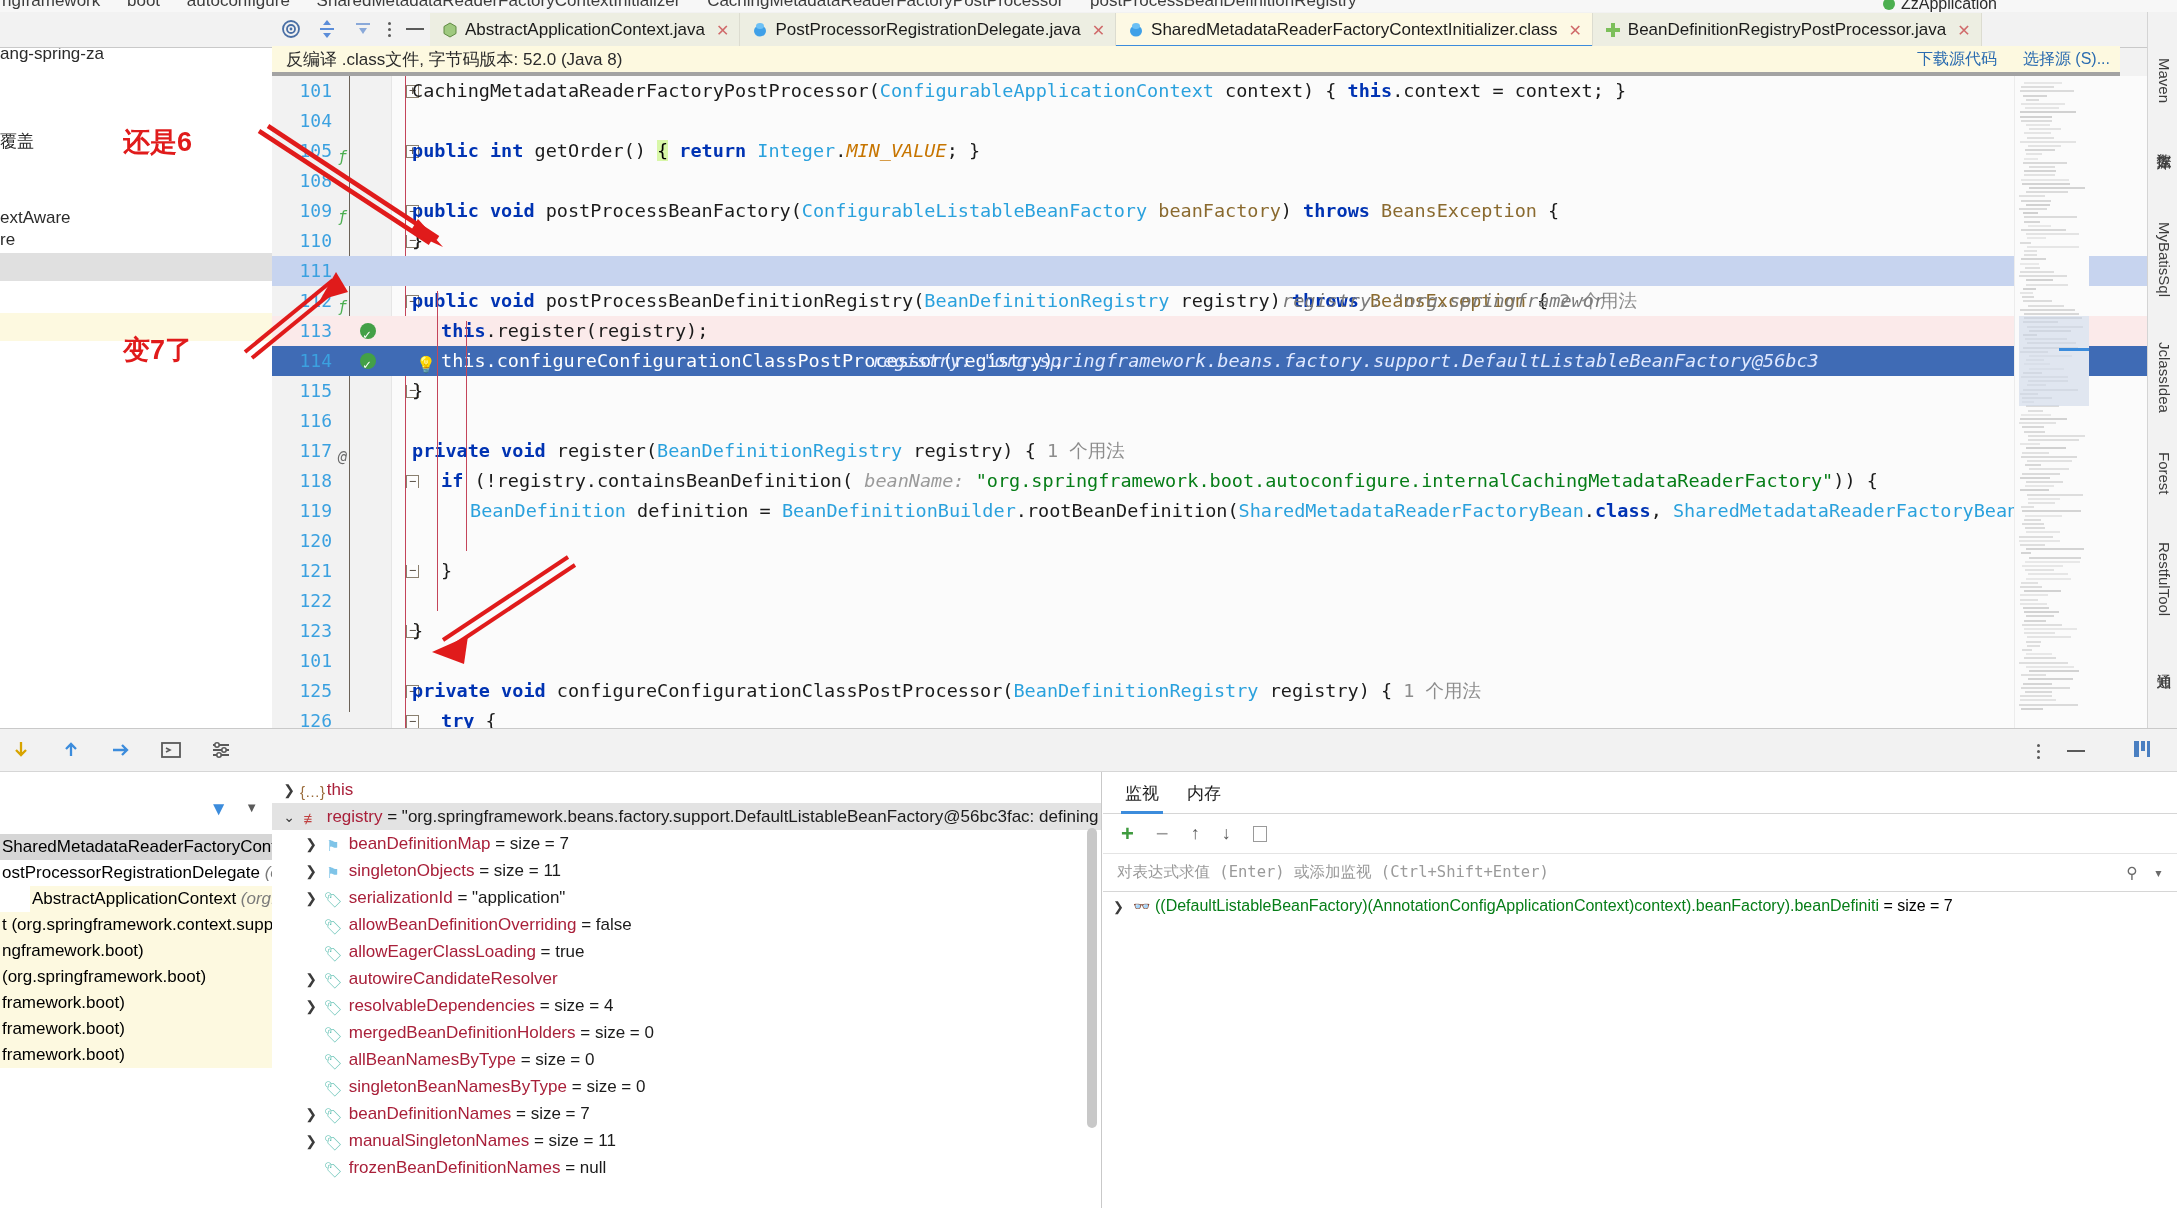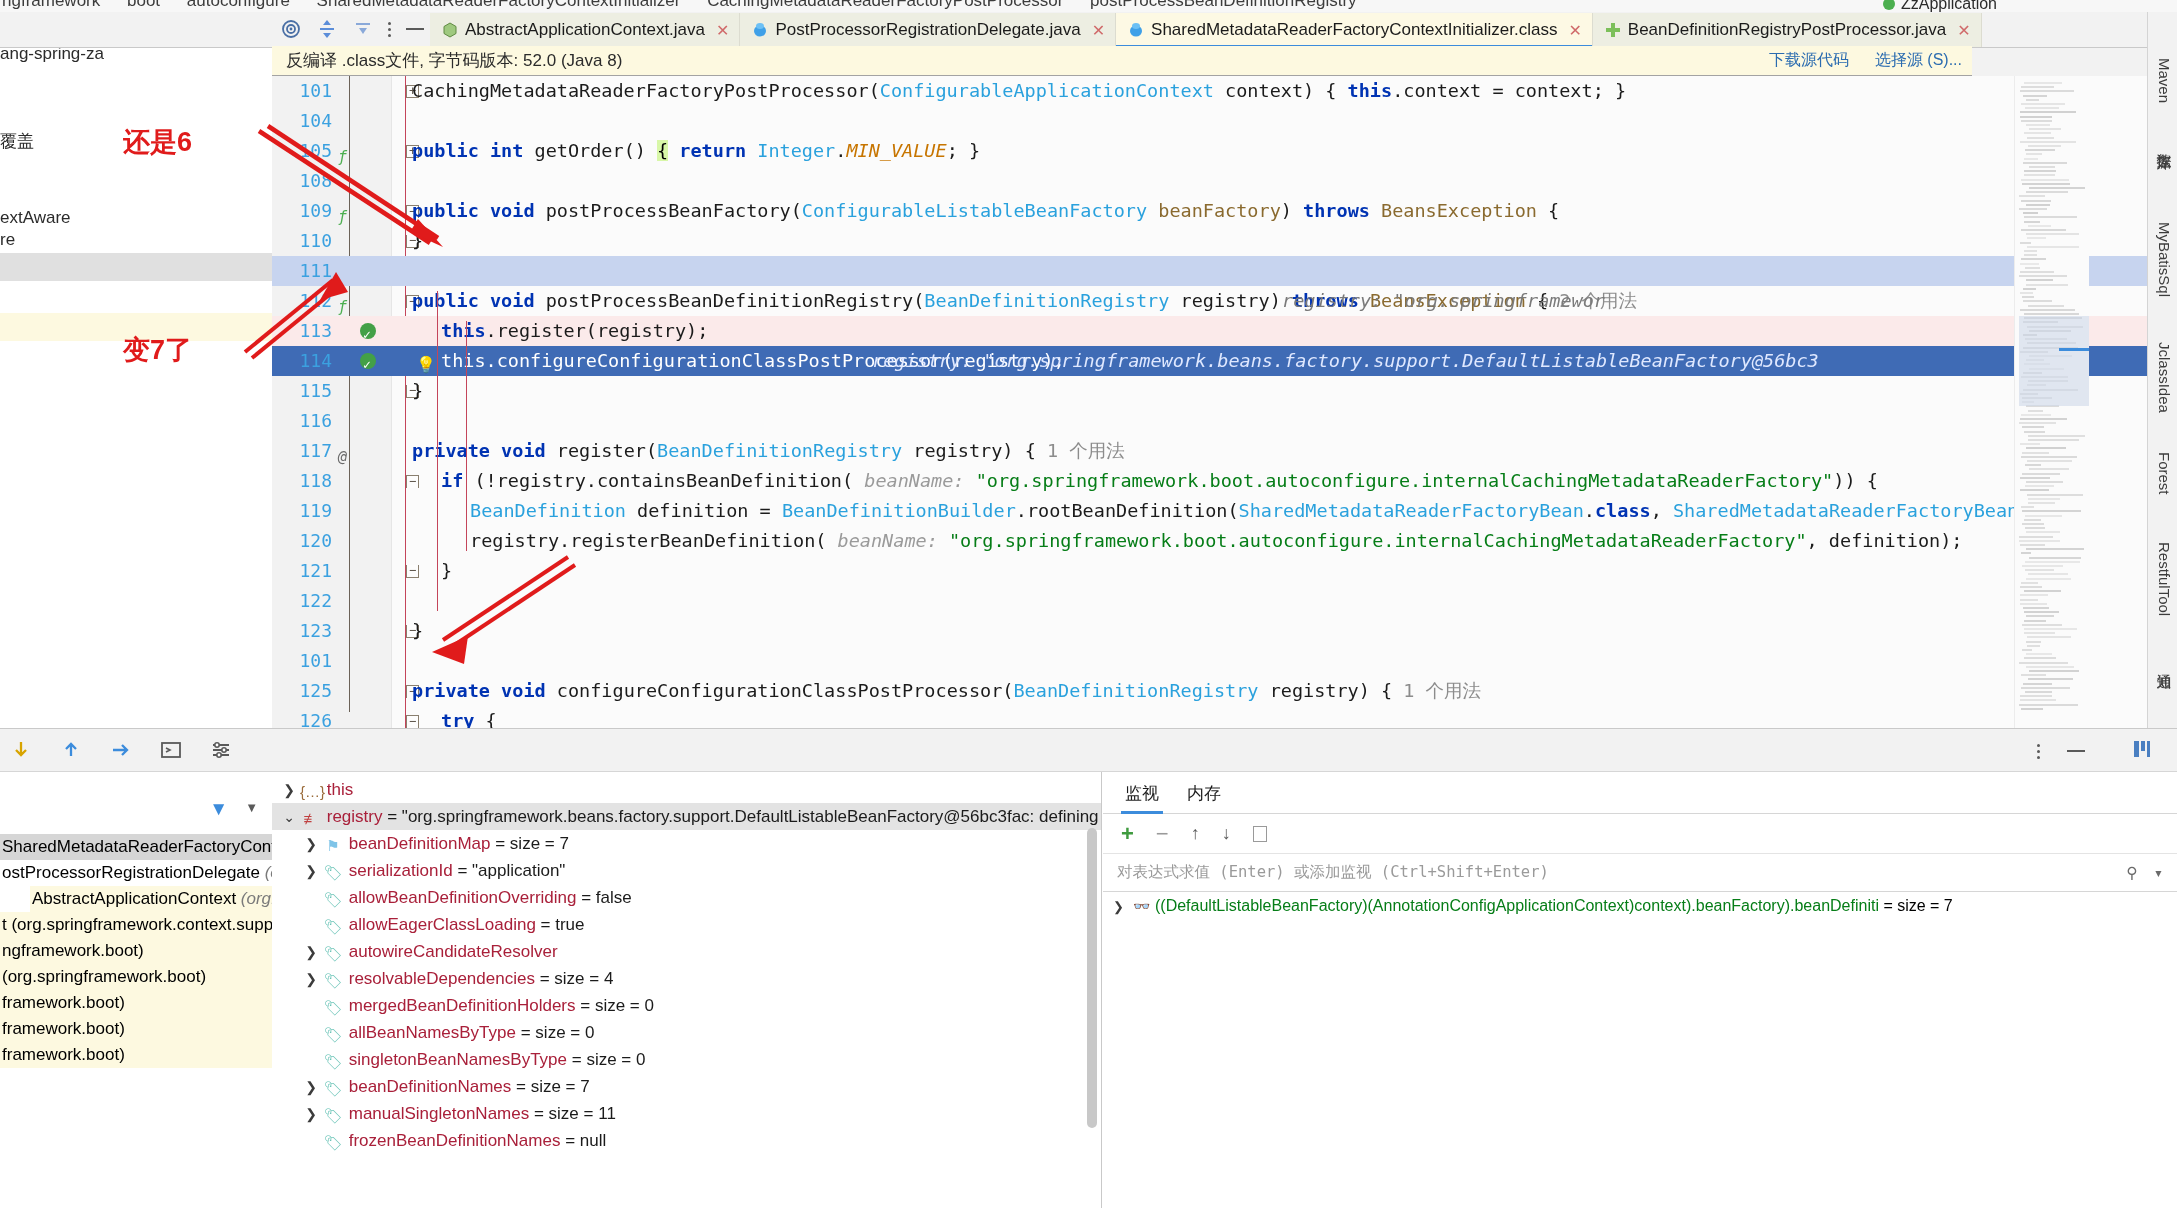--- a/index.html
+++ b/index.html
@@ -44,22 +44,22 @@
   }
   .tab.active { background:#fdf9e4;margin-top:45px; }
   .tab.active::after {
     content:""; position:absolute; left:0; right:0; bottom:-1px; height:3px; background:#3c8cdc;
   }
   .tab-close { color:#d06a6a; font-size:16px; margin-left:4px; }
   .tab-ico { width:16px; height:16px; display:inline-block; flex:0 0 auto; }
 
   
   .banner {
-    position:absolute; left:272px; top:46px; width:1700px; height:30px;
-    background:#fdf9e0; border-bottom:1px solid #a3a3a3;
+    position:absolute; left:272px; top:46px; width:1848px; height:30px;
+    background:#fdf9e0; border-bottom:4px solid #a3a3a3;
     display:flex; align-items:center; justify-content:space-between;
     padding:0 10px 0 14px; font-size:17px; color:#2b2b2b;
   }
   .banner-links { display:flex; gap:26px; font-size:16px; color:#2b6cb0; }
   .banner-links span { cursor:pointer; }
 
   
   .ghost-left {
     position:absolute; left:0; top:48px; width:272px; bottom:0;
     background:#ffffff; overflow:hidden;
@@ -420,21 +420,20 @@
           <span class="code-txt" style="left: 169px;"><span class="kw">if</span><span class="pln"> (!registry.containsBeanDefinition( </span><span class="hint">beanName:</span><span class="pln"> </span><span class="str">"org.springframework.boot.autoconfigure.internalCachingMetadataReaderFactory"</span><span class="pln">)) {</span></span>
         </div>
         <div class="ln-row">
           <span class="ln-num">119</span>
           <span class="ln-marks"></span>
           <span class="code-txt" style="left: 198px;"><span class="cls">BeanDefinition</span><span class="pln"> definition = </span><span class="cls">BeanDefinitionBuilder</span><span class="pln">.rootBeanDefinition(</span><span class="cls">SharedMetadataReaderFactoryBean</span><span class="pln">.</span><span class="kw">class</span><span class="pln">, </span><span class="cls">SharedMetadataReaderFactoryBean</span></span>
         </div>
         <div class="ln-row">
           <span class="ln-num">120</span>
           <span class="ln-marks"></span>
-          <span class="code-txt" style="left: 198px;"><span class="pln">registry.registerBeanDefinition( </span><span class="hint">beanName:</span><span class="pln"> </span><span class="str">"org.springframework.boot.autoconfigure.internalCachingMetadataReaderFactory"</span><span class="pln">, definition);</span></span>
         </div>
         <div class="ln-row">
           <span class="ln-num">121</span>
           <span class="ln-marks">
             <span class="fold" style="border-top: none;">−</span>
           </span>
           <span class="code-txt" style="left: 169px;"><span class="pln">}</span></span>
         </div>
         <div class="ln-row">
           <span class="ln-num">122</span>
@@ -702,20 +701,21 @@
           <div class="frame-row yel" style="top: 244px;"><span>framework.boot)</span></div>
           <div class="frame-row yel" style="top: 270px;"><span>framework.boot)</span></div>
         </div>
     </div>
 
     <div class="vars-pane">
       <div id="vars-list" style="padding-top:4px;">
           <div class="var-row" style="padding-left: 6px;"><span class="v-arrow">❯</span><span class="v-ico" style="color: rgb(154, 107, 58); font-size: 15px;">{…}</span><span class="v-name"> this</span></div>
           <div class="var-row sel" style="padding-left: 6px;"><span class="v-arrow">⌄</span><span class="v-ico" style="color: rgb(192, 64, 64); font-size: 15px;">≢</span><span class="v-name"> registry</span><span class="v-eq"> = </span><span class="v-val">"org.springframework.beans.factory.support.DefaultListableBeanFactory@56bc3fac: defining be...视</span></div>
           <div class="var-row" style="padding-left: 28px;"><span class="v-arrow">❯</span><span class="v-ico" style="color: rgb(127, 196, 232); font-size: 15px;">⚑</span><span class="v-name"> beanDefinitionMap</span><span class="v-eq"> = </span><span class="v-val">size = 7</span></div>
+          <div class="var-row" style="padding-left: 28px;"><span class="v-arrow">❯</span><span class="v-ico" style="color: rgb(127, 196, 232); font-size: 15px;">⚑</span><span class="v-name"> singletonObjects</span><span class="v-eq"> = </span><span class="v-val">size = 11</span></div>
           <div class="var-row" style="padding-left: 28px;"><span class="v-arrow">❯</span><span class="v-ico" style="color: rgb(102, 194, 181); font-size: 15px;">🏷</span><span class="v-name"> serializationId</span><span class="v-eq"> = </span><span class="v-val">"application"</span></div>
           <div class="var-row" style="padding-left: 28px;"><span class="v-arrow"></span><span class="v-ico" style="color: rgb(102, 194, 181); font-size: 15px;">🏷</span><span class="v-name"> allowBeanDefinitionOverriding</span><span class="v-eq"> = </span><span class="v-val">false</span></div>
           <div class="var-row" style="padding-left: 28px;"><span class="v-arrow"></span><span class="v-ico" style="color: rgb(102, 194, 181); font-size: 15px;">🏷</span><span class="v-name"> allowEagerClassLoading</span><span class="v-eq"> = </span><span class="v-val">true</span></div>
           <div class="var-row" style="padding-left: 28px;"><span class="v-arrow">❯</span><span class="v-ico" style="color: rgb(102, 194, 181); font-size: 15px;">🏷</span><span class="v-name"> autowireCandidateResolver</span></div>
           <div class="var-row" style="padding-left: 28px;"><span class="v-arrow">❯</span><span class="v-ico" style="color: rgb(102, 194, 181); font-size: 15px;">🏷</span><span class="v-name"> resolvableDependencies</span><span class="v-eq"> = </span><span class="v-val">size = 4</span></div>
           <div class="var-row" style="padding-left: 28px;"><span class="v-arrow"></span><span class="v-ico" style="color: rgb(102, 194, 181); font-size: 15px;">🏷</span><span class="v-name"> mergedBeanDefinitionHolders</span><span class="v-eq"> = </span><span class="v-val">size = 0</span></div>
           <div class="var-row" style="padding-left: 28px;"><span class="v-arrow"></span><span class="v-ico" style="color: rgb(102, 194, 181); font-size: 15px;">🏷</span><span class="v-name"> allBeanNamesByType</span><span class="v-eq"> = </span><span class="v-val">size = 0</span></div>
           <div class="var-row" style="padding-left: 28px;"><span class="v-arrow"></span><span class="v-ico" style="color: rgb(102, 194, 181); font-size: 15px;">🏷</span><span class="v-name"> singletonBeanNamesByType</span><span class="v-eq"> = </span><span class="v-val">size = 0</span></div>
           <div class="var-row" style="padding-left: 28px;"><span class="v-arrow">❯</span><span class="v-ico" style="color: rgb(102, 194, 181); font-size: 15px;">🏷</span><span class="v-name"> beanDefinitionNames</span><span class="v-eq"> = </span><span class="v-val">size = 7</span></div>
           <div class="var-row" style="padding-left: 28px;"><span class="v-arrow">❯</span><span class="v-ico" style="color: rgb(102, 194, 181); font-size: 15px;">🏷</span><span class="v-name"> manualSingletonNames</span><span class="v-eq"> = </span><span class="v-val">size = 11</span></div>

